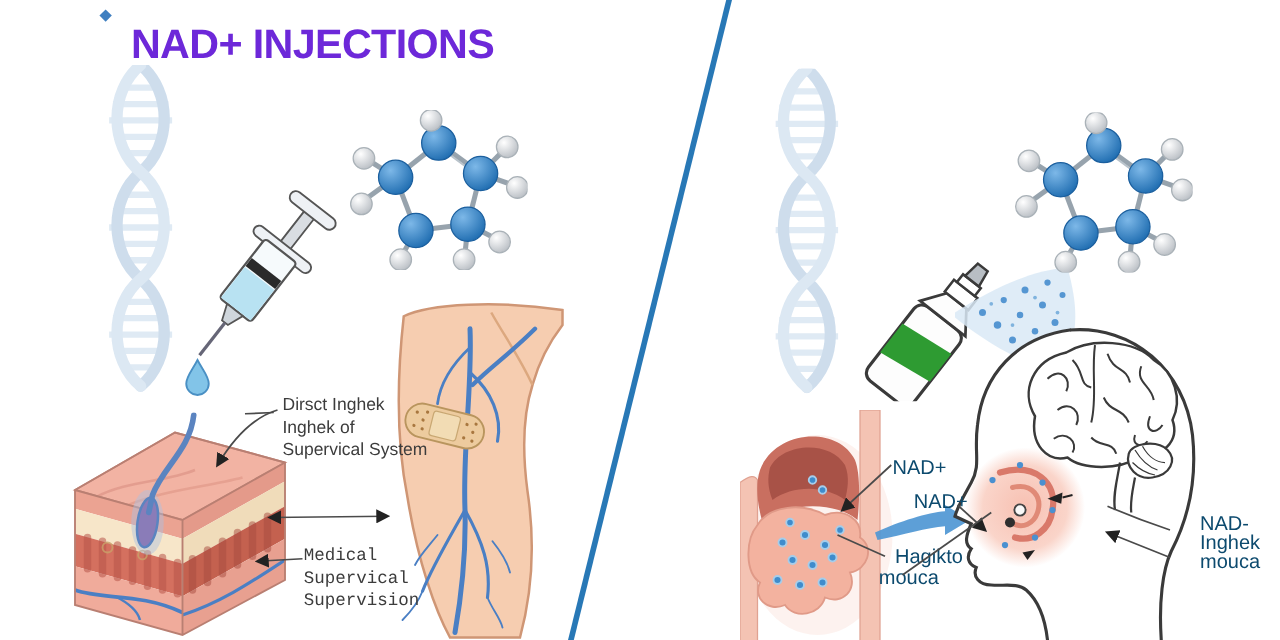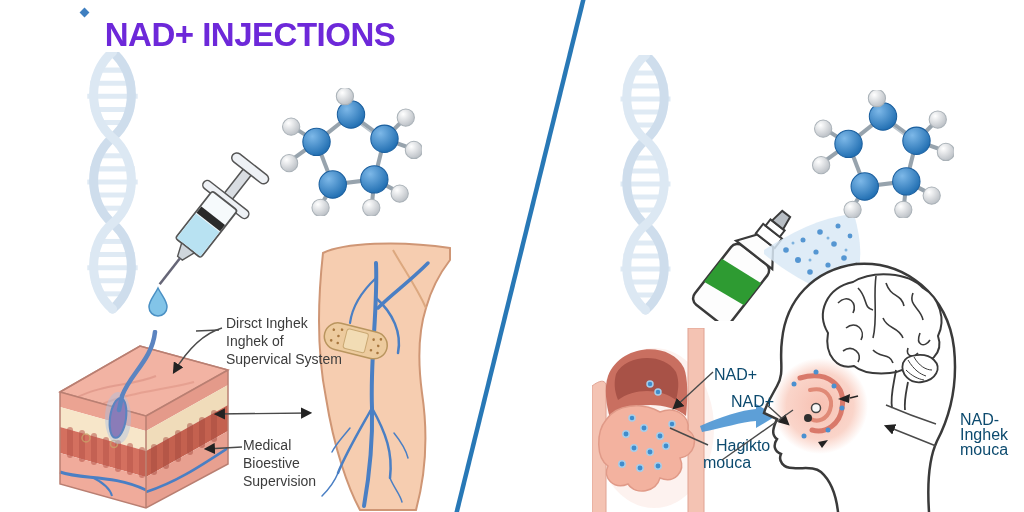--- a/index.html
+++ b/index.html
@@ -179,23 +179,23 @@
           <circle cx="56" cy="6" r="1.3"></circle>
       </g>
     </g>
   </svg>
 
   <div class="abs lbl" style="left:226px;top:314px;">
     <div>Dirsct Inghek</div>
     <div>Inghek of</div>
     <div>Supervical System</div>
   </div>
-  <div class="abs lbl" style="left:243px;top:436px;">
+  <div class="abs lbl" style="left:243px;top:436px;font-family:Liberation Mono, monospace;">
     <div>Medical</div>
-    <div>Bioestive</div>
+    <div>Supervical</div>
     <div>Supervision</div>
   </div>
 
   <svg class="abs" style="left:588px;top:55px;opacity:.9" width="115" height="260" viewBox="0 0 110 260">
     <g stroke="#dce8f3" stroke-width="5">
       <line x1="39" y1="18" x2="71" y2="18"></line>
         <line x1="33" y1="31" x2="77" y2="31"></line>
       <line x1="30" y1="44" x2="80" y2="44"></line>
         <line x1="34" y1="57" x2="76" y2="57"></line>
       <line x1="42" y1="70" x2="68" y2="70"></line>

